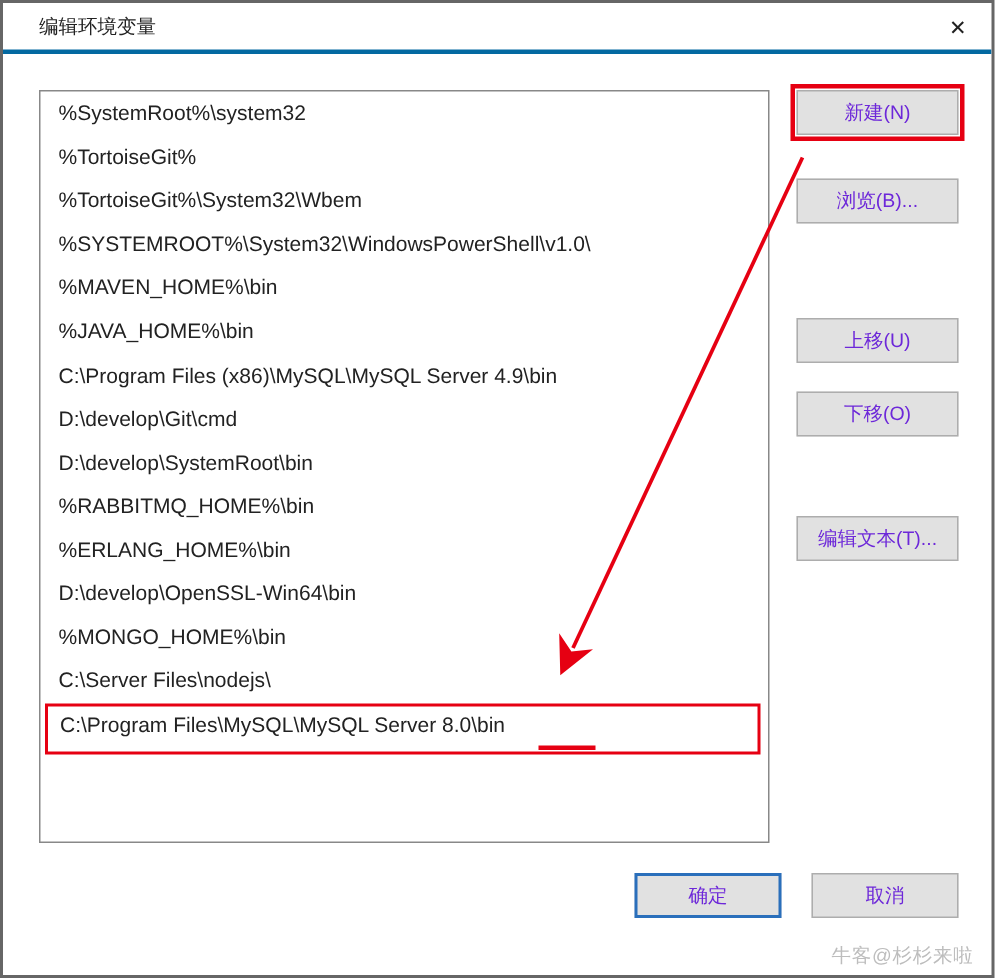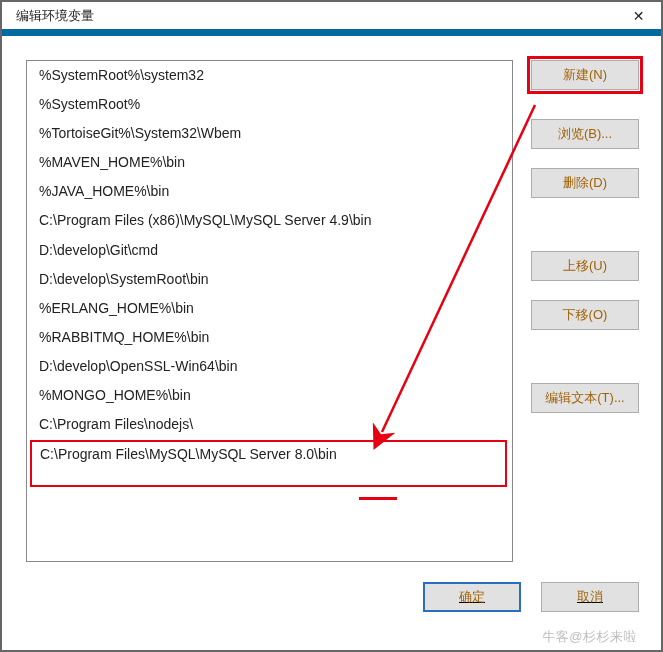--- a/index.html
+++ b/index.html
@@ -11,22 +11,22 @@
     width: 663px;
     height: 652px;
     position: relative;
     border: 2px solid #666;
   }
   .titlebar {
     display: flex;
     align-items: center;
     justify-content: space-between;
     height: 34px;
-    border-bottom: 7px solid #0369a1;
-    padding: 0 0 0 14px;
+    border-bottom: 3px solid #0369a1;
+    padding: 0 0 0 24px;
   }
   .titlebar .title {
     font-size: 13px;
     color: #222;
   }
   .titlebar .close {
     width: 45px;
     height: 34px;
     display: flex;
     align-items: center;
@@ -53,65 +53,64 @@
     font-size: 14px;
     color: #222;
     line-height: 1.65;
     white-space: nowrap;
     overflow: hidden;
     text-overflow: ellipsis;
   }
   .listitem.highlighted {
     margin: 1px 5px 1px 3px;
     border: 2px solid #e60012;
-    padding: 1px 6px 19px 8px;
+    padding: 1px 6px 6px 8px;
   }
   .sidebuttons {
     width: 108px;
     display: flex;
     flex-direction: column;
   }
   .btn {
     height: 30px;
     background: #e1e1e1;
     border: 1px solid #adadad;
     font-size: 13px;
-    color: #a16207;
+    color: #6d28d9;
     display: flex;
     align-items: center;
     justify-content: center;
     cursor: default;
     margin-bottom: 9px;
   }
   .btn.highlighted {
     outline: 3px solid #e60012;
     outline-offset: 1px;
   }
   .bottombar {
     display: flex;
     justify-content: flex-end;
     align-items: center;
     padding: 0 22px 24px 0;
     gap: 20px;
-    text-decoration: underline;
   }
   .bottombar .btn {
     width: 98px;
     margin-bottom: 0;
   }
   .btn.primary {
     border: 2px solid #2a6fbb;
     background: #e1e1e1;
   }
   .gap-sm { height: 10px; }
   .gap-md { height: 44px; }
   .gap-lg { height: 44px; }
   .watermark {
     position: absolute;
-    right: 24px;
+    right: 12px;
     bottom: 4px;
     font-size: 13px;
     color: #bdbdbd;
     pointer-events: none;
     letter-spacing: 0.5px;
   }
   .arrow { position: absolute; left: 0; top: 0; pointer-events: none; }
   .underline-accent {
     position: absolute;
     border-top: 3px solid #e60012;
@@ -125,42 +124,42 @@
   <span class="title">编辑环境变量</span>
   <div class="close">
     <span>✕</span>
   </div>
 </div>
 
 <div class="content">
   <div class="listbox" id="listbox">
 
     <div class="listitem">%SystemRoot%\system32</div>
-      <div class="listitem">%SystemRoot%</div>
+      <div class="listitem">%TortoiseGit%</div>
       <div class="listitem">%TortoiseGit%\System32\Wbem</div>
+      <div class="listitem">%SYSTEMROOT%\System32\WindowsPowerShell\v1.0\</div>
       <div class="listitem">%MAVEN_HOME%\bin</div>
       <div class="listitem">%JAVA_HOME%\bin</div>
       <div class="listitem">C:\Program Files (x86)\MySQL\MySQL Server 4.9\bin</div>
       <div class="listitem">D:\develop\Git\cmd</div>
       <div class="listitem">D:\develop\SystemRoot\bin</div>
+      <div class="listitem">%RABBITMQ_HOME%\bin</div>
       <div class="listitem">%ERLANG_HOME%\bin</div>
-      <div class="listitem">%RABBITMQ_HOME%\bin</div>
       <div class="listitem">D:\develop\OpenSSL-Win64\bin</div>
       <div class="listitem">%MONGO_HOME%\bin</div>
-      <div class="listitem">C:\Program Files\nodejs\</div>
+      <div class="listitem">C:\Server Files\nodejs\</div>
       <div class="listitem highlighted">C:\Program Files\MySQL\MySQL Server 8.0\bin</div>
       <div class="underline-accent" style="left:332px; top:436px;"></div>
   </div>
   <div class="sidebuttons">
     <div class="btn highlighted">新建(N)</div>
     <div class="gap-sm"></div>
     <div class="gap-sm"></div>
     <div class="btn">浏览(B)...</div>
     <div class="gap-sm"></div>
-    <div class="btn">删除(D)</div>
     <div class="gap-md"></div>
     <div class="btn">上移(U)</div>
     <div class="gap-sm"></div>
     <div class="btn">下移(O)</div>
     <div class="gap-lg"></div>
     <div class="btn">编辑文本(T)...</div>
   </div>
 </div>
 
 <div class="bottombar">

